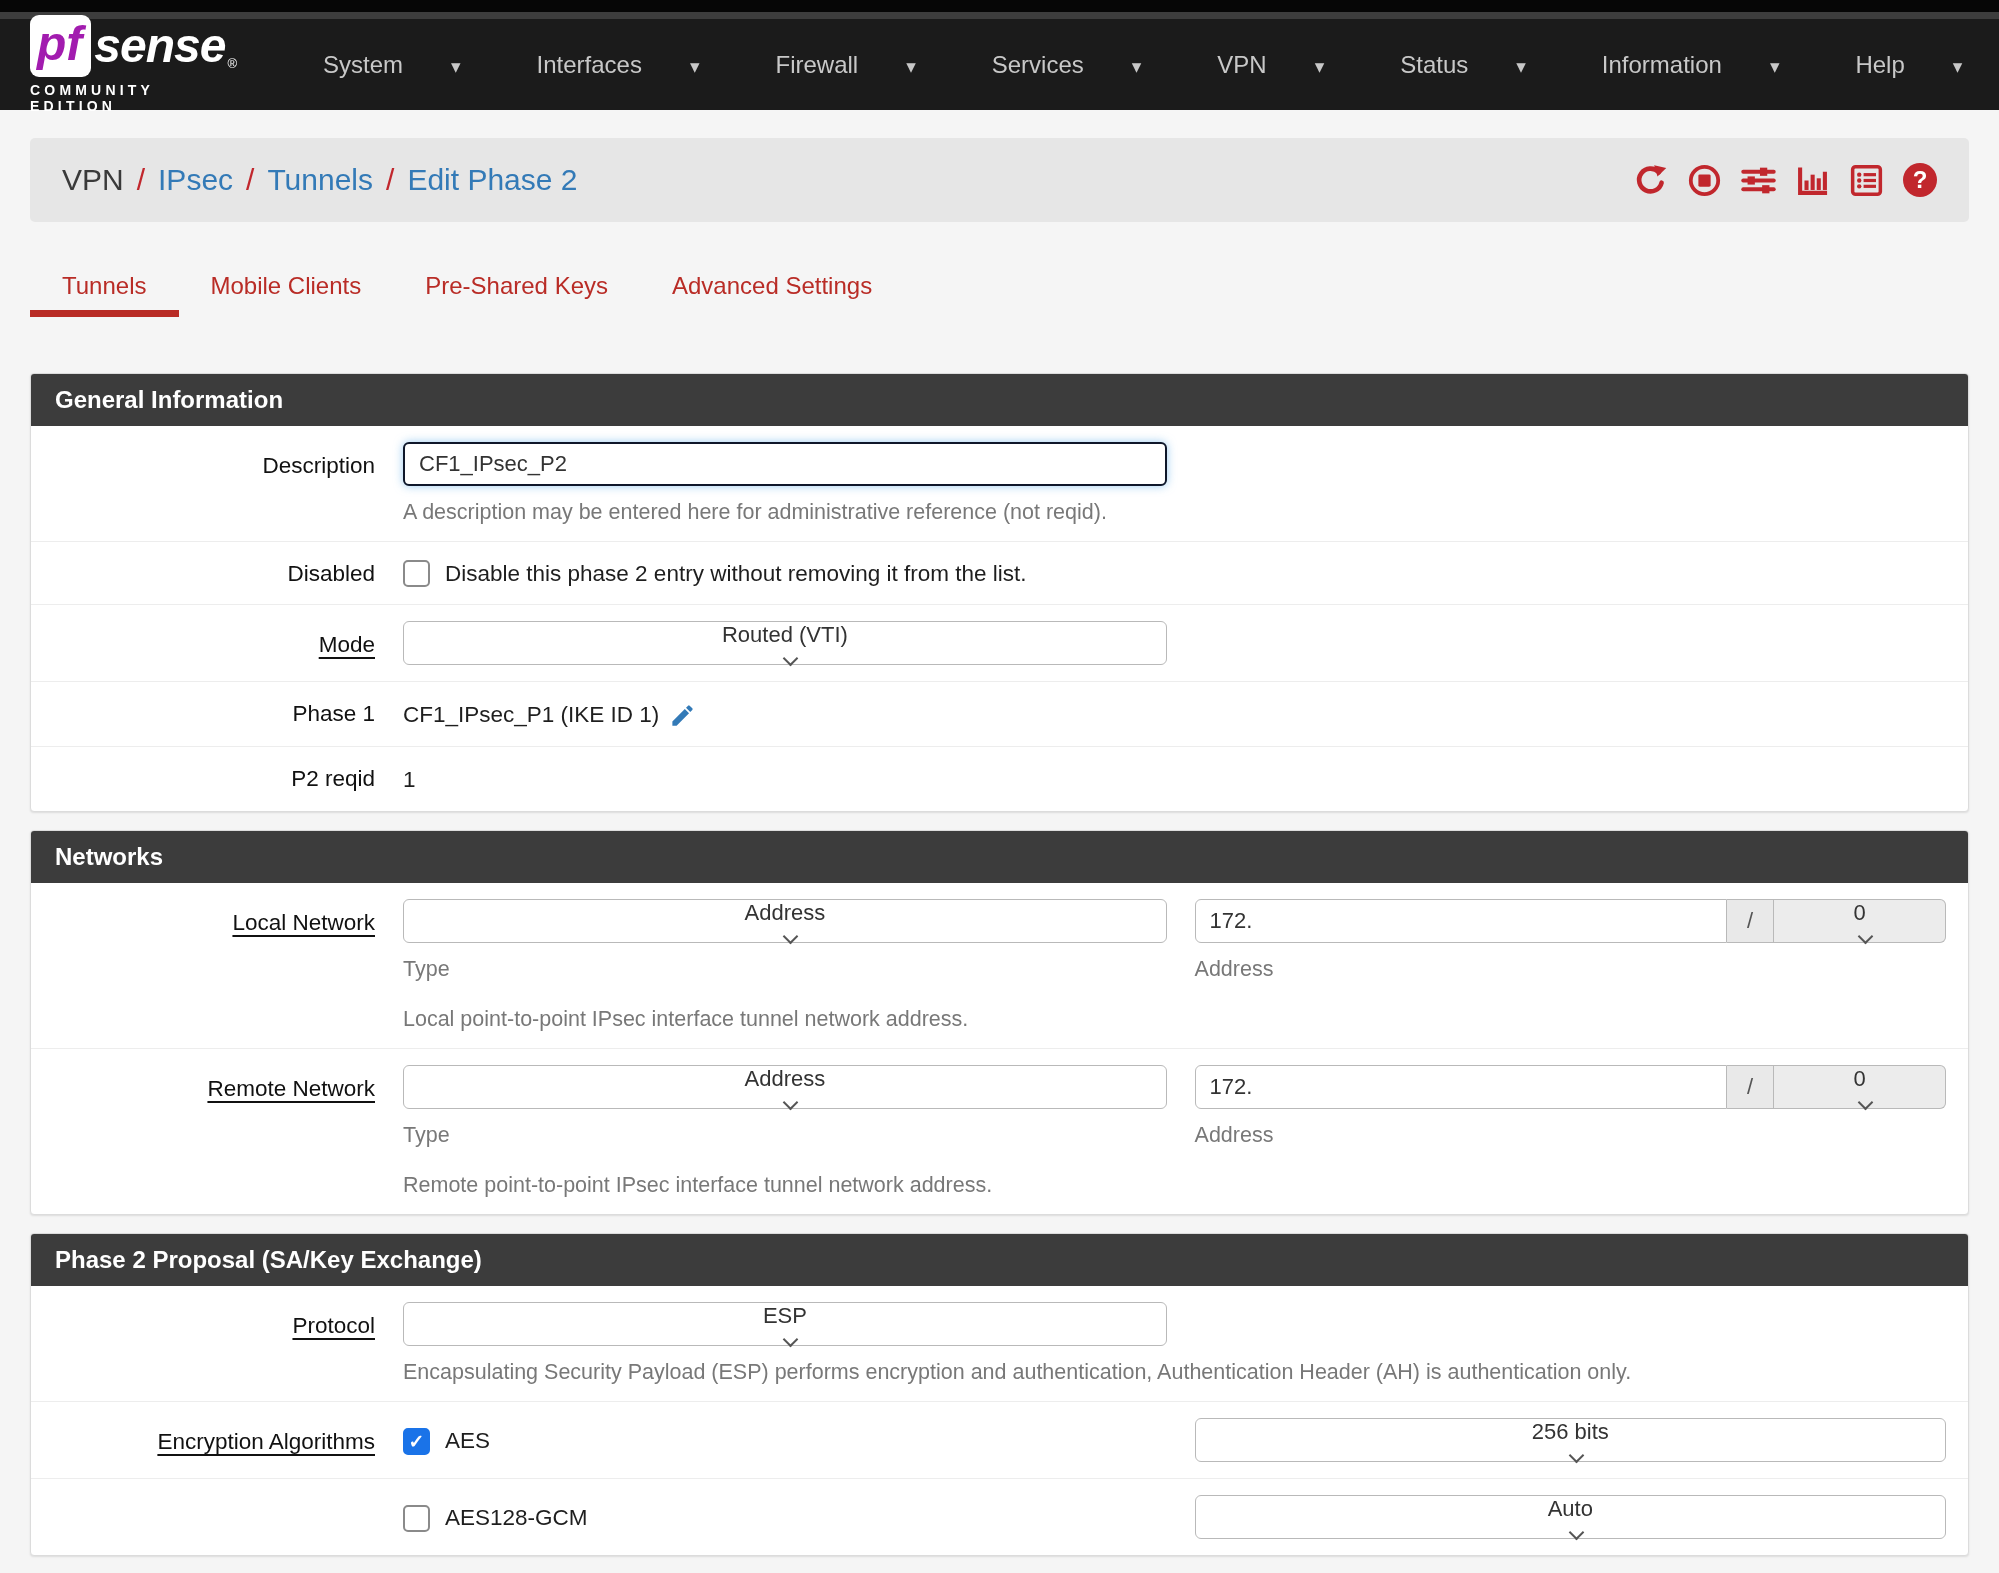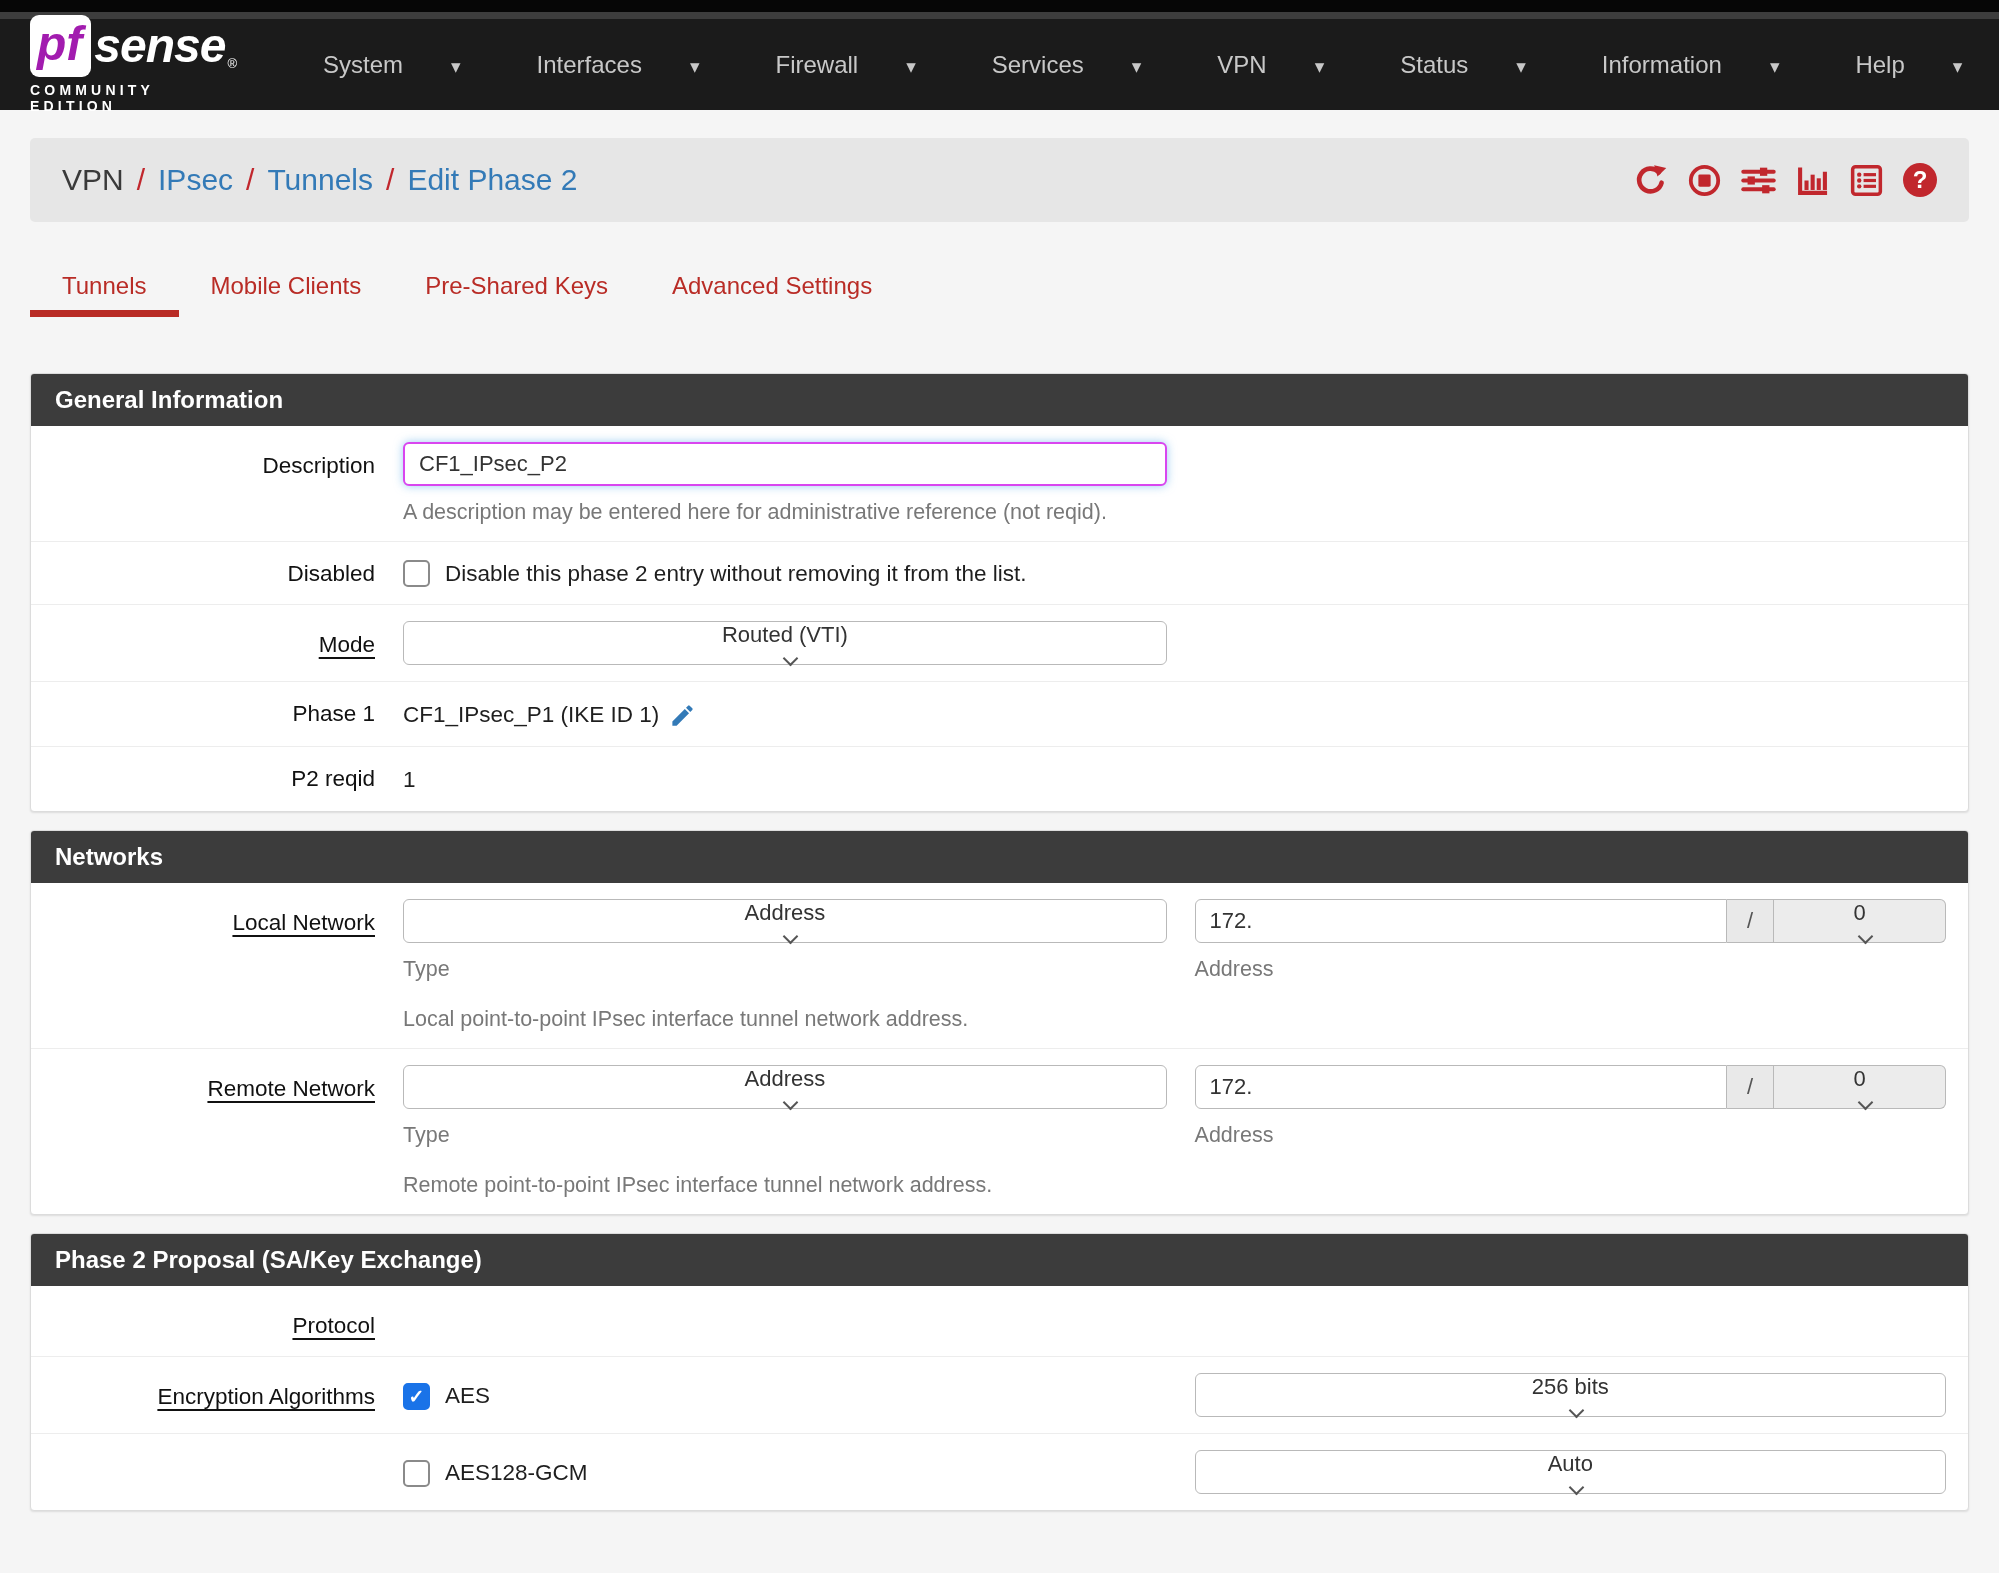--- a/index.html
+++ b/index.html
@@ -49,21 +49,21 @@
   .label-col { width:358px; min-width:358px; text-align:right; padding-right:28px; font-weight:normal; font-size:22.5px; color:#111; padding-top:10px; line-height:28px; }
   .label-col.no-ctl { padding-top:2px; }
   .lbl-help { text-decoration:underline; text-underline-offset:5px; text-decoration-thickness:2px; }
   .control-col { flex:1; padding-right:8px; }
   .helper { color:#787878; font-size:21.5px; margin-top:13px; line-height:26px; }
   .row-help { color:#787878; font-size:21.5px; margin-top:24px; line-height:26px; }
   .plain-val { font-size:22.5px; color:#1e1e1e; line-height:30px; padding-top:2px; display:flex; align-items:center; }
 
   
   .txt { height:44px; border:1.5px solid #b9b9b9; border-radius:6px; font-size:22px; color:#333; padding:0 14px; font-family:"Liberation Sans", sans-serif; background:#fff; width:49.5%; }
-  .txt.focused { border:2px solid #d946ef; box-shadow:0 0 10px rgba(102,175,233,.65); outline:none; }
+  .txt.focused { border:2px solid #0f172a; box-shadow:0 0 10px rgba(102,175,233,.65); outline:none; }
   .sel { height:44px; border:1.5px solid #b9b9b9; border-radius:6px; background:#fff; display:flex; align-items:center; justify-content:space-between; padding:0 18px; font-size:22px; color:#333; cursor:pointer;flex-direction:column; }
   .sel-half { width:49.5%; }
   .chev { width:11px; height:11px; border-right:2px solid #555; border-bottom:2px solid #555; transform:rotate(45deg); margin-top:-5px; flex:none; margin-left:12px; }
 
   .net-line { display:flex; justify-content:space-between; }
   .net-right { width:48.7%; display:flex; }
   .net-right .txt { flex:1; width:auto; border-radius:6px 0 0 6px; }
   .addon { width:47px; background:#e9e9e9; border:1.5px solid #b9b9b9; border-left:none; display:flex; align-items:center; justify-content:center; font-size:22px; color:#555; }
   .sel.gray { background:#ececec; border-left:none; border-radius:0 6px 6px 0; width:172px; }
   .net-helpers { display:flex; justify-content:space-between; }
@@ -307,20 +307,27 @@
       <div class="row-help">Remote point-to-point IPsec interface tunnel network address.</div>
     </div>
   </div>
 </div>
 
 <div class="panel">
   <div class="panel-header">Phase 2 Proposal (SA/Key Exchange)</div>
 
   <div class="row">
     <div class="label-col"><span class="lbl-help">Protocol</span></div>
+    <div class="control-col">
+      <div class="sel sel-half">
+        <span>ESP</span>
+          <span class="chev"></span>
+      </div>
+      <div class="helper">Encapsulating Security Payload (ESP) performs encryption and authentication, Authentication Header (AH) is authentication only.</div>
+    </div>
   </div>
 
   <div class="row">
     <div class="label-col no-ctl" style="padding-top:10px;"><span class="lbl-help">Encryption Algorithms</span></div>
     <div class="control-col">
       <div class="enc-line">
         <div class="cb-wrap">
           <span class="cb checked"></span>
           <span class="cb-label">AES</span>
         </div>

